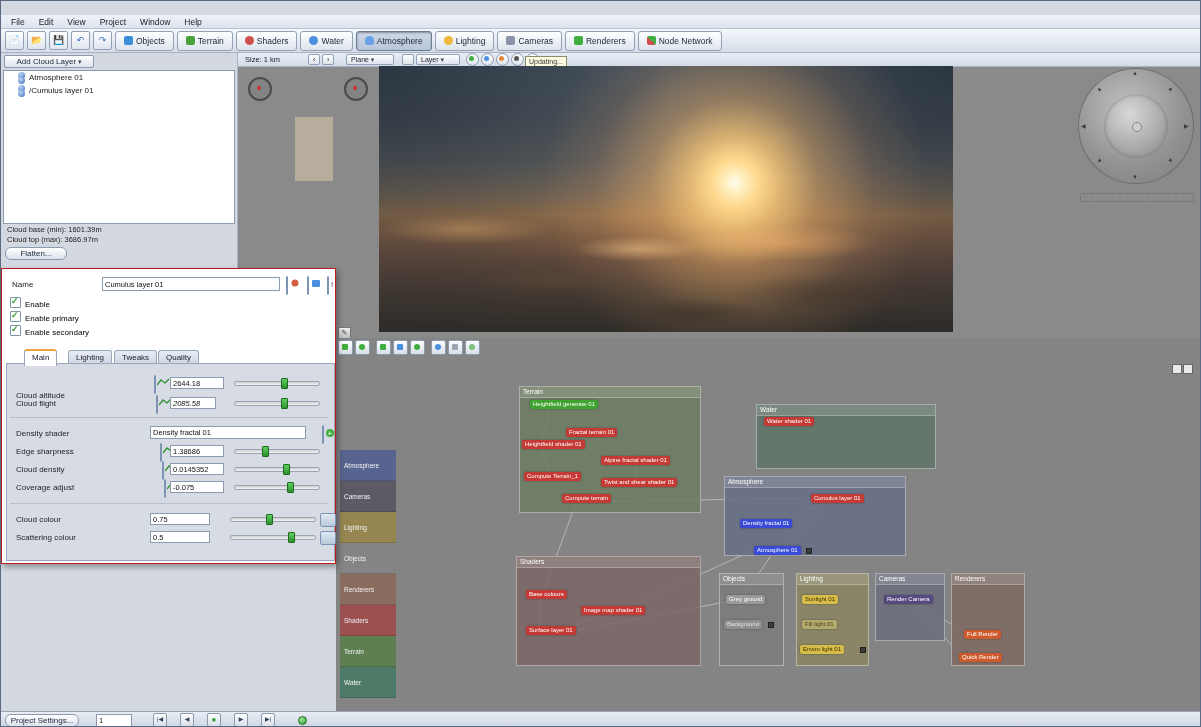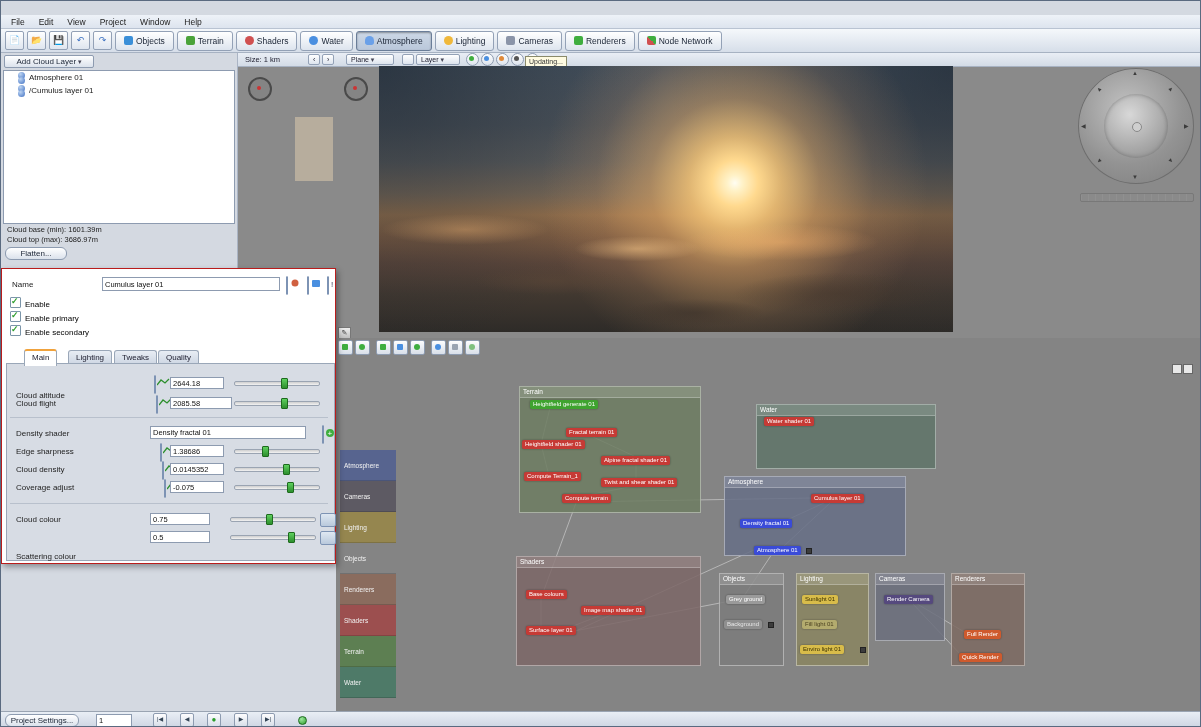--- a/index.html
+++ b/index.html
@@ -285,21 +285,21 @@
         </svg></span>
     <input class="abs field" style="left: 168px; top: 108px; width: 54px; height: 12px;" value="2644.18">
     <span class="abs slider" style="left:232px;top:112px;width:84px;">
         <span class="knob" style="left:55%;"></span>
       </span>
     
     <span class="abs plabel" style="left:14px;top:130px;">Cloud flight</span>
     <span class="abs gbtn" style="left:146px;top:127px;"><svg width="13" height="8">
           <polyline points="0,7 4,2 8,5 12,1" fill="none" stroke="#2d8f2d" stroke-width="1.3"></polyline>
         </svg></span>
-    <input class="abs field" style="left: 168px; top: 128px; width: 62px; height: 12px;" value="2085.58">
+    <input class="abs field" style="left: 168px; top: 128px; width: 46px; height: 12px; font-style: italic;" value="2085.58">
     <span class="abs slider" style="left:232px;top:132px;width:84px;">
         <span class="knob" style="left:55%;"></span>
       </span>
 
     <span class="hline" style="top:148px;"></span>
 
     
     <span class="abs plabel" style="left:14px;top:160px;">Density shader</span>
     <input class="abs field" style="left: 148px; top: 157px; width: 156px; height: 13px;" value="Density fractal 01">
     <span class="abs gbtn" style="left:310px;top:157px;width:16px;height:14px;"><svg width="12" height="10">
@@ -337,21 +337,21 @@
     <span class="hline" style="top:234px;"></span>
 
     
     <span class="abs plabel" style="left:14px;top:246px;">Cloud colour</span>
     <input class="abs field" style="left: 148px; top: 244px; width: 60px; height: 12px;" value="0.75">
     <span class="abs slider" style="left:228px;top:248px;width:84px;">
         <span class="knob" style="left:42%;"></span>
       </span>
     <span class="abs swatch" style="left:318px;top:244px;"></span>
     
-    <span class="abs plabel" style="left:14px;top:264px;margin-top:19px;">Scattering colour</span>
+    <span class="abs plabel" style="left:14px;top:264px;">Scattering colour</span>
     <input class="abs field" style="left: 148px; top: 262px; width: 60px; height: 12px;" value="0.5">
     <span class="abs slider" style="left:228px;top:266px;width:84px;">
         <span class="knob" style="left:68%;"></span>
       </span>
     <span class="abs swatch" style="left:318px;top:262px;"></span>
   </div>
 
   <div class="abs nodepane">
     <div class="nn-toolbar">
       <span class="nnbtn">

